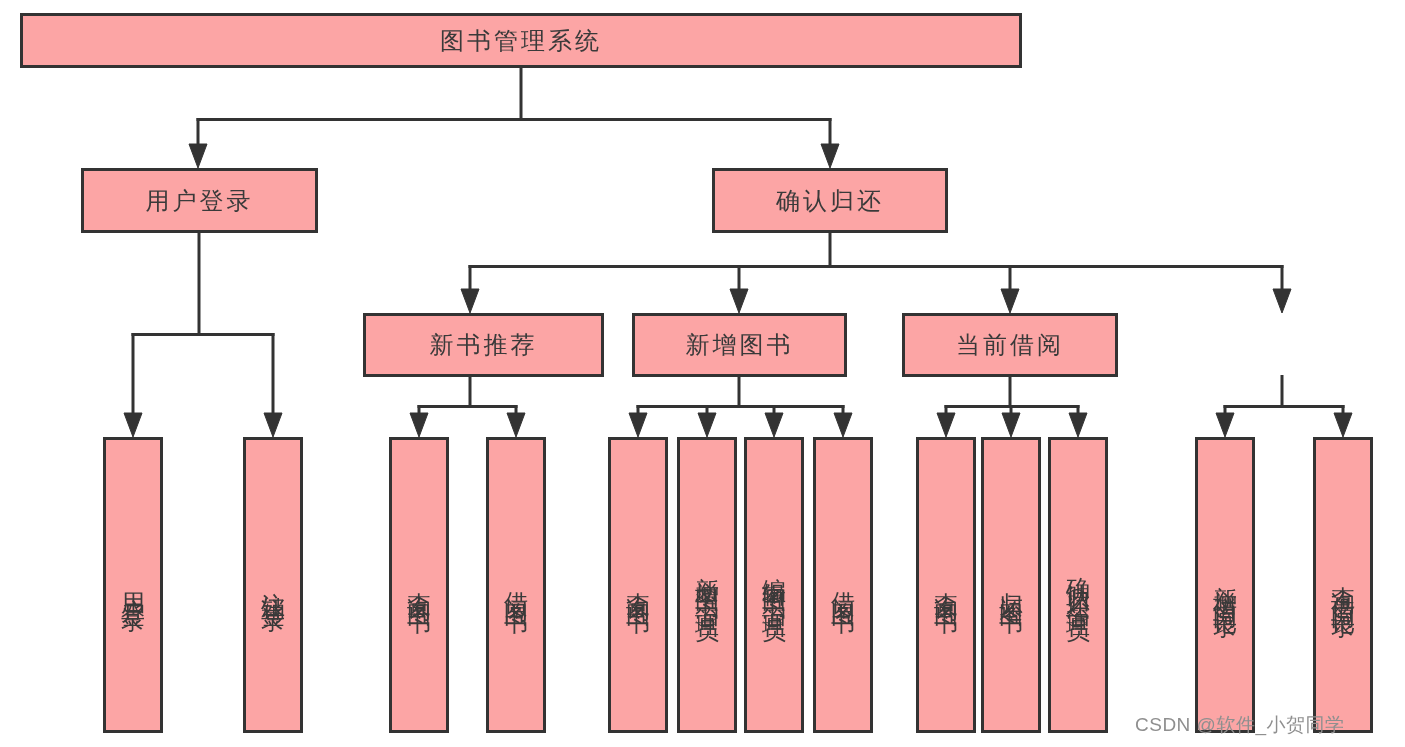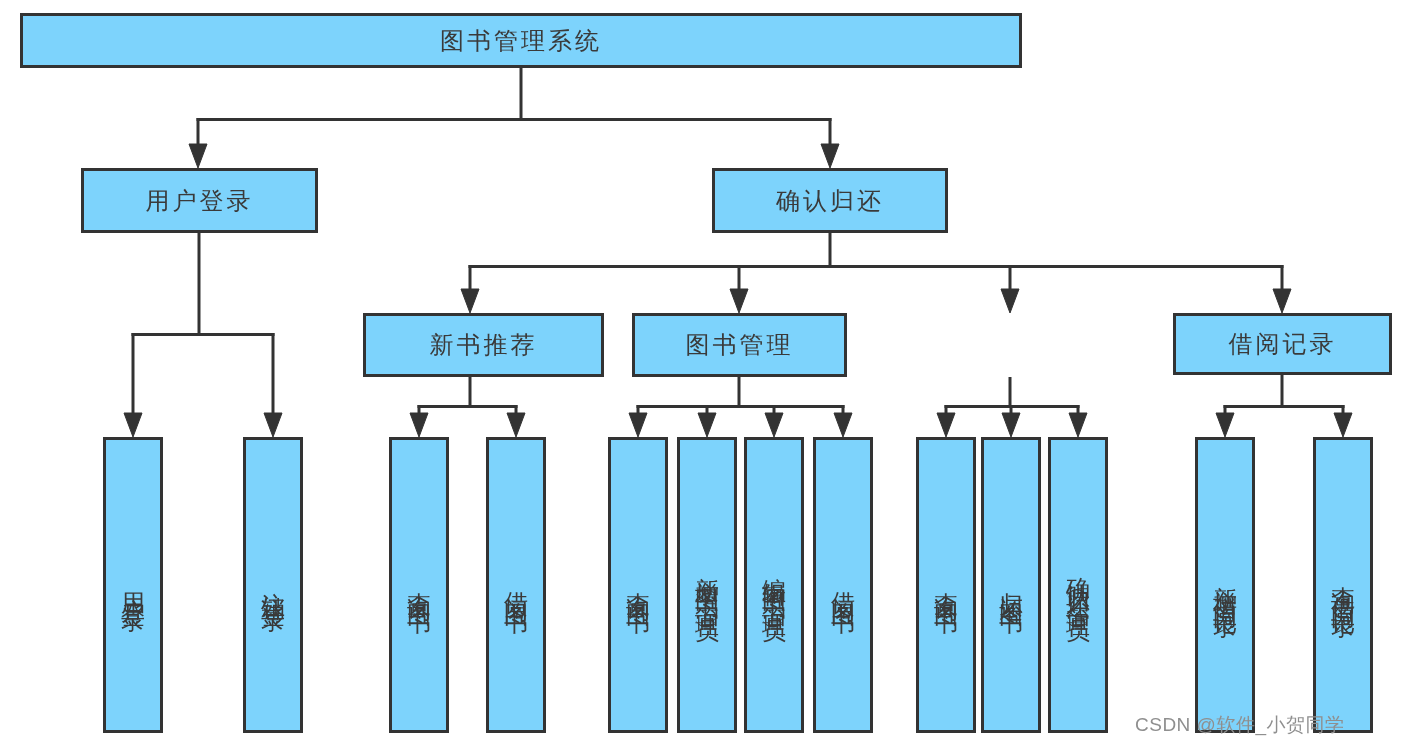--- a/index.html
+++ b/index.html
@@ -5,21 +5,21 @@
   html,body{margin:0;padding:0;background:#ffffff;}
   .canvas{
     position:relative;width:1405px;height:747px;background:#ffffff;
     font-family:"Liberation Sans","DejaVu Sans",sans-serif;overflow:hidden;
   }
   svg.wires{position:absolute;left:0;top:0;}
   svg.wires line{stroke:#333333;stroke-width:3;}
   svg.wires polygon{fill:#333333;stroke:#333333;}
   .box{
     position:absolute;box-sizing:border-box;border:3px solid #333333;
-    background:#7dd3fc;display:flex;align-items:center;justify-content:center;
+    background:#fca5a5;display:flex;align-items:center;justify-content:center;
     color:#3a3a3a;
   }
   .hbox{font-size:24px;letter-spacing:3px;white-space:nowrap;}
   .vbox{
     writing-mode:vertical-rl;text-orientation:mixed;
     font-size:24px;letter-spacing:6px;line-height:1;
   }
   .watermark{
     position:absolute;left:1135px;top:712px;width:222px;
     font-size:19px;color:#8f8f8f;white-space:nowrap;letter-spacing:0.5px;
@@ -114,24 +114,24 @@
     <span>用户登录</span>
   </div>
   <div class="box hbox" style="left:712px;top:168px;width:236px;height:65px">
     <span>确认归还</span>
   </div>
 
   <div class="box hbox" style="left:363px;top:313px;width:241px;height:64px">
     <span>新书推荐</span>
   </div>
   <div class="box hbox" style="left:632px;top:313px;width:215px;height:64px">
-    <span>图书管理</span>
+    <span>新增图书</span>
   </div>
-  <div class="box hbox" style="left:1173px;top:313px;width:219px;height:62px">
-    <span>借阅记录</span>
+  <div class="box hbox" style="left:902px;top:313px;width:216px;height:64px">
+    <span>当前借阅</span>
   </div>
 
   <div class="box vbox" style="left:103px;top:437px;width:60px;height:296px">
     <span>用户登录</span>
   </div>
   <div class="box vbox" style="left:243px;top:437px;width:60px;height:296px">
     <span>注销登录</span>
   </div>
   <div class="box vbox" style="left:389px;top:437px;width:60px;height:296px">
     <span>查询图书</span>

